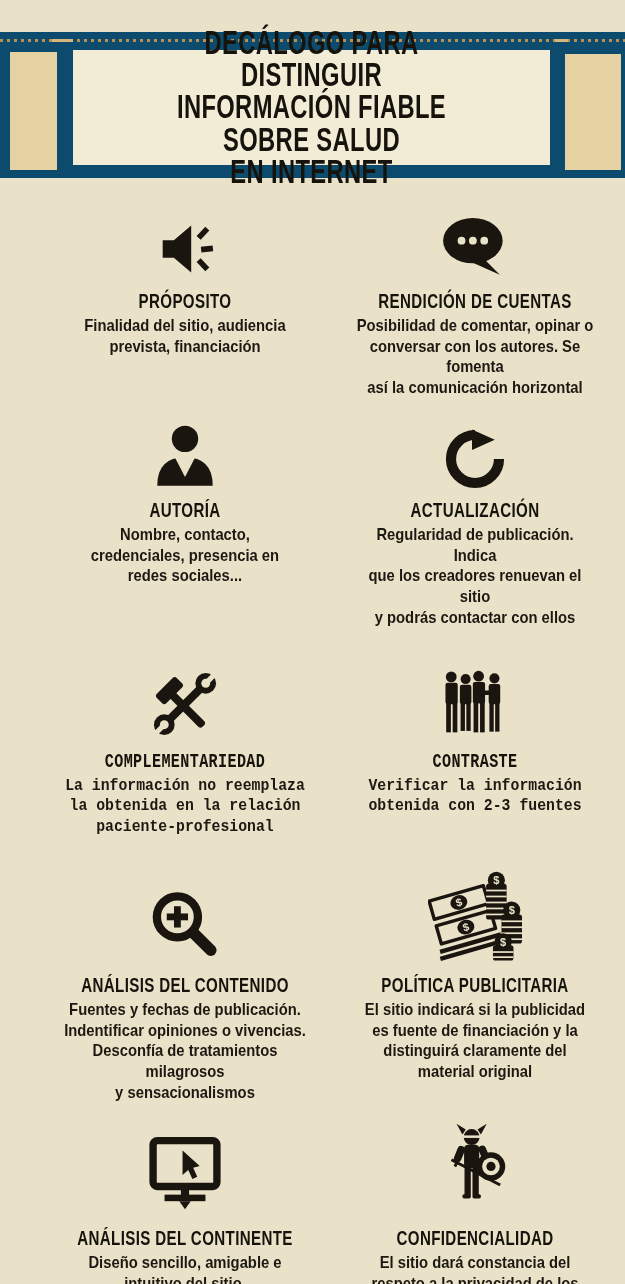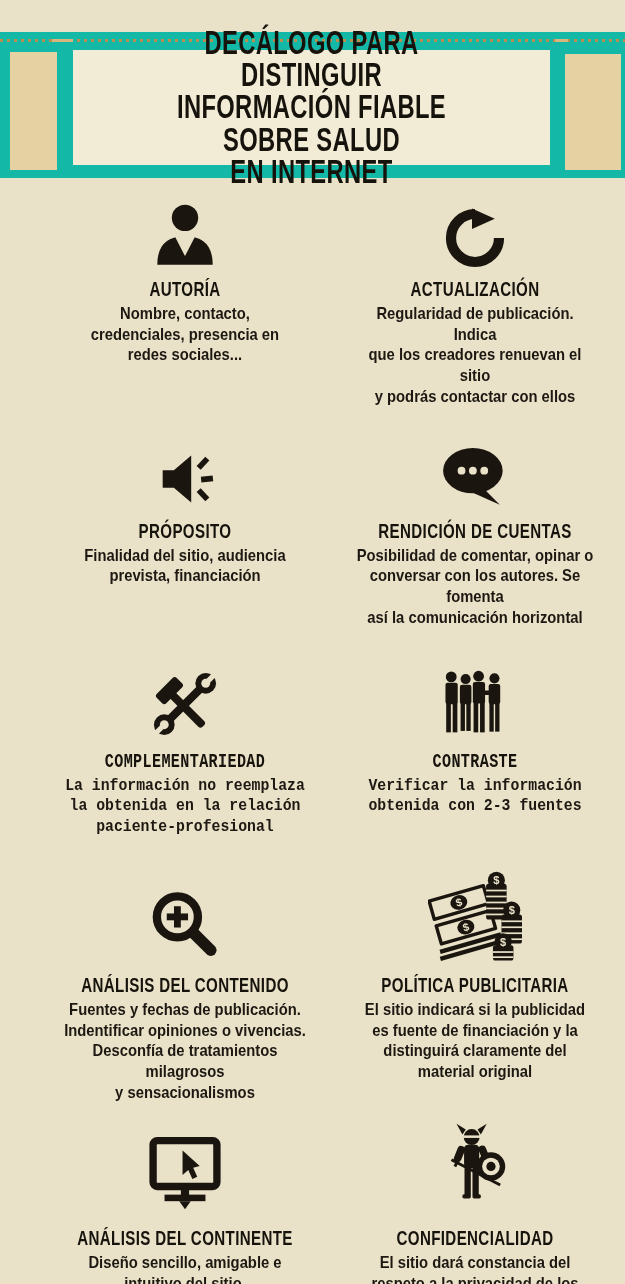--- a/index.html
+++ b/index.html
@@ -10,21 +10,21 @@
     background: #eae2c8;
     font-family: "Liberation Sans", sans-serif;
     color: #1a150f;
     overflow-x: hidden;
   }
   
   .top-strip { height: 32px; }
   .band {
     position: relative;
     height: 146px;
-    background: #14b8a6;
+    background: #0c4a6e;
   }
   .dots {
     position: absolute;
     top: 7px; left: 0; right: 0; height: 3px;
     background: repeating-linear-gradient(to right, #b8904e 0 3px, rgba(0,0,0,0) 3px 7px);
   }
   .dots-gap { position: absolute; top: 7px; height: 3px; background: #d8b57c; }
   .dots-gap.left  { left: 52px;  width: 21px; }
   .dots-gap.right { left: 555px; width: 13px; }
   .side-block {
@@ -109,48 +109,20 @@
   <div class="side-block right"></div>
   <div class="title-box">
     <h1 class="page-title">DECÁLOGO PARA DISTINGUIR
 INFORMACIÓN FIABLE SOBRE SALUD
 EN INTERNET</h1>
   </div>
 </header>
 
 <main class="content">
 
-  <div class="row row1">
-    <div class="item">
-      <div class="icon-box">
-        <svg width="66" height="66" viewBox="0 0 100 100">
-          <circle class="ink" cx="50" cy="24" r="20"></circle>
-          <path class="ink" d="M8,95 Q8,52 50,52 Q92,52 92,95 Z"></path>
-          <path class="bg" d="M50,82 L33,49 L67,49 Z"></path>
-        </svg>
-      </div>
-      <div class="item-title">AUTORÍA</div>
-      <div class="item-desc">Nombre, contacto,
-credenciales, presencia en
-redes sociales...</div>
-    </div>
-    <div class="item">
-      <div class="icon-box">
-        <svg width="60" height="60" viewBox="0 0 100 100">
-          <path class="stroke-ink" stroke-width="17" d="M90,50 A40,40 0 1,1 50,10"></path>
-          <polygon class="ink" points="45,1 45,35 83,18"></polygon>
-        </svg>
-      </div>
-      <div class="item-title">ACTUALIZACIÓN</div>
-      <div class="item-desc">Regularidad de publicación. Indica
-que los creadores renuevan el sitio
-y podrás contactar con ellos</div>
-    </div>
-  </div>
-
   <div class="row row2">
     <div class="item">
       <div class="icon-box">
         <svg width="62" height="62" viewBox="0 0 100 100">
           <path class="ink" d="M14,36 h18 l28,-24 v76 l-28,-24 h-18 Z"></path>
           <g stroke="#1a150f" stroke-width="9">
             <line x1="72" y1="32" x2="86" y2="17"></line>
             <line x1="76" y1="51" x2="95" y2="49"></line>
             <line x1="72" y1="68" x2="86" y2="83"></line>
           </g>
@@ -167,20 +139,48 @@
           <path class="ink" d="M64,62 L90,88 L52,71 Z"></path>
           <circle class="bg" cx="36" cy="40" r="5.5"></circle>
           <circle class="bg" cx="52" cy="40" r="5.5"></circle>
           <circle class="bg" cx="68" cy="40" r="5.5"></circle>
         </svg>
       </div>
       <div class="item-title">RENDICIÓN DE CUENTAS</div>
       <div class="item-desc">Posibilidad de comentar, opinar o
 conversar con los autores. Se fomenta
 así la comunicación horizontal</div>
+    </div>
+  </div>
+
+  <div class="row row1">
+    <div class="item">
+      <div class="icon-box">
+        <svg width="66" height="66" viewBox="0 0 100 100">
+          <circle class="ink" cx="50" cy="24" r="20"></circle>
+          <path class="ink" d="M8,95 Q8,52 50,52 Q92,52 92,95 Z"></path>
+          <path class="bg" d="M50,82 L33,49 L67,49 Z"></path>
+        </svg>
+      </div>
+      <div class="item-title">AUTORÍA</div>
+      <div class="item-desc">Nombre, contacto,
+credenciales, presencia en
+redes sociales...</div>
+    </div>
+    <div class="item">
+      <div class="icon-box">
+        <svg width="60" height="60" viewBox="0 0 100 100">
+          <path class="stroke-ink" stroke-width="17" d="M90,50 A40,40 0 1,1 50,10"></path>
+          <polygon class="ink" points="45,1 45,35 83,18"></polygon>
+        </svg>
+      </div>
+      <div class="item-title">ACTUALIZACIÓN</div>
+      <div class="item-desc">Regularidad de publicación. Indica
+que los creadores renuevan el sitio
+y podrás contactar con ellos</div>
     </div>
   </div>
 
   <div class="row row3">
     <div class="item">
       <div class="icon-box">
         <svg width="76" height="74" viewBox="0 0 100 100">
 
           <rect class="ink" x="44.5" y="18" width="11" height="64" rx="3" transform="rotate(45 50 50)"></rect>
           <circle class="ink" cx="78" cy="22" r="14"></circle>

